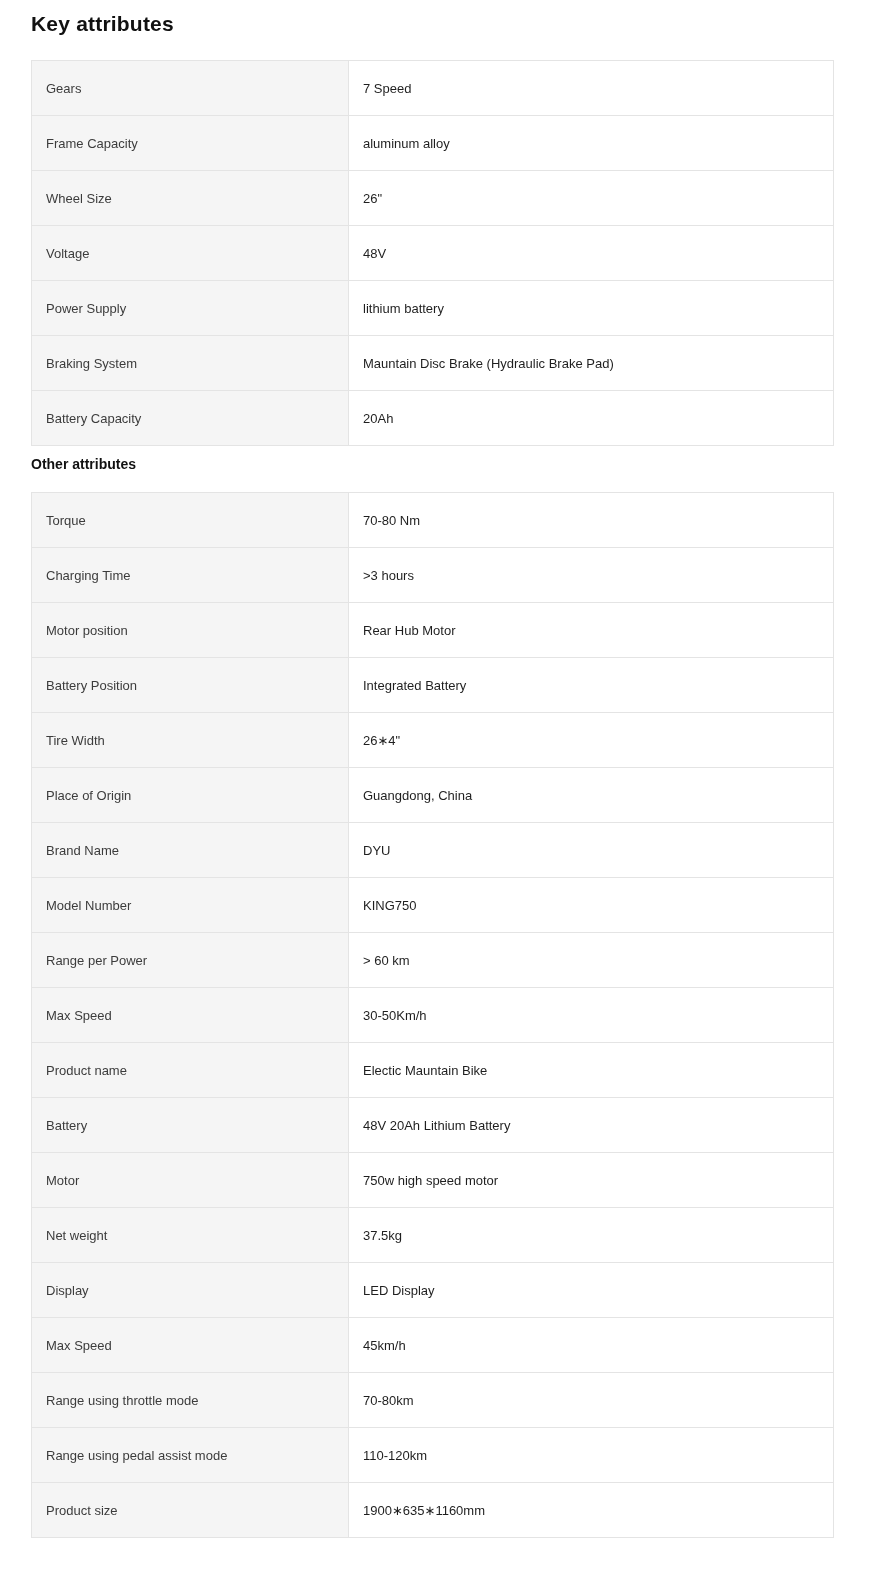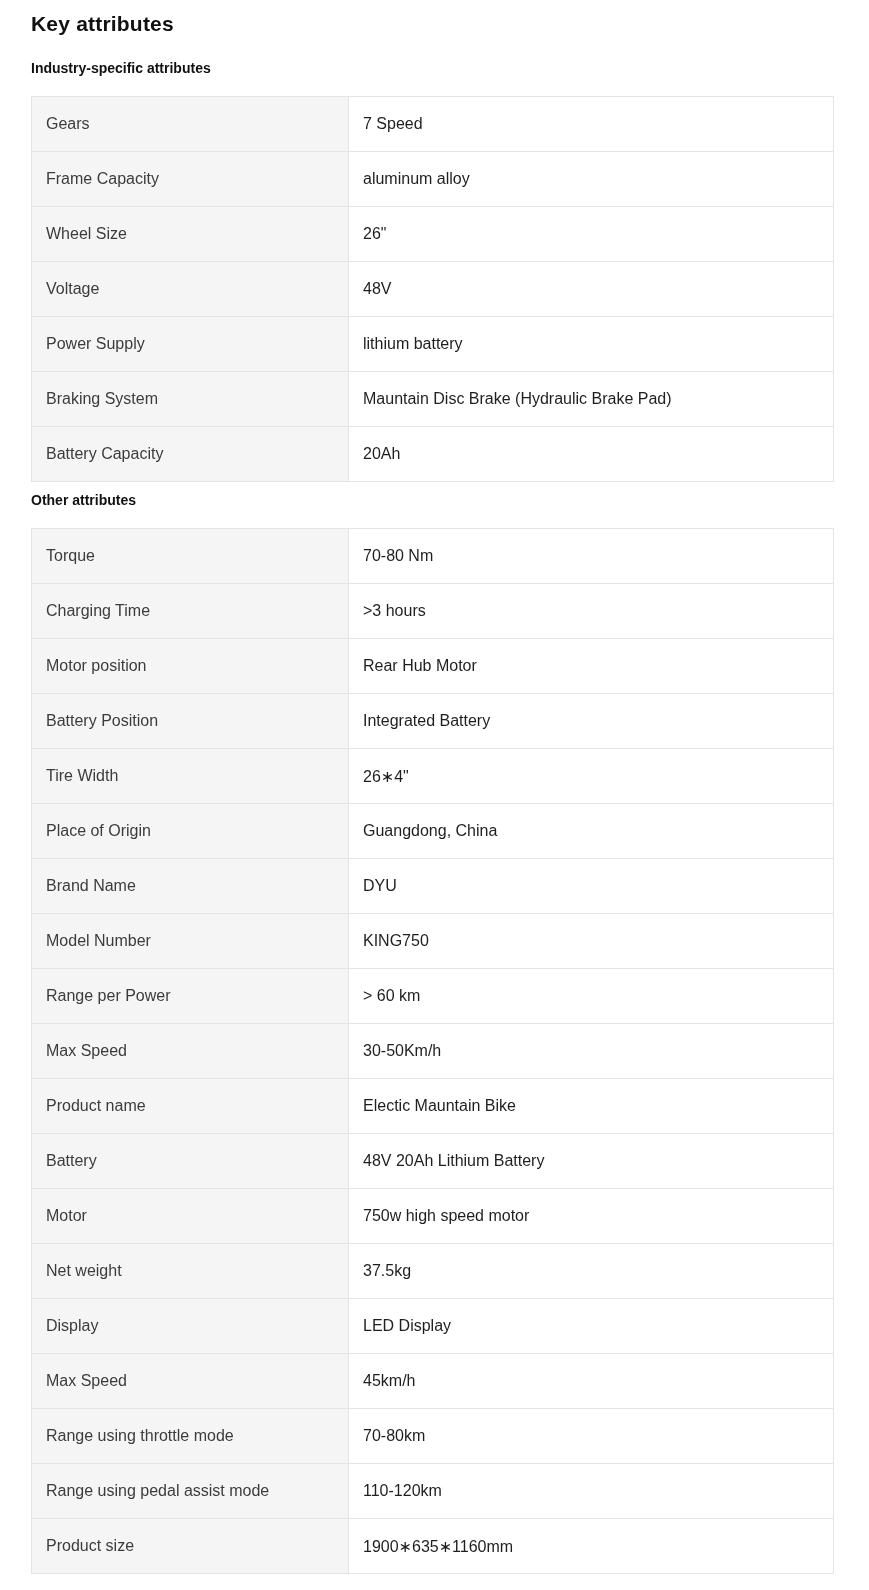--- a/index.html
+++ b/index.html
@@ -33,21 +33,21 @@
     font-size:14px;
     font-weight:700;
     color:var(--heading-color);
     margin:0 0 20px 0;
   }
   table.attr-table{
     width:100%;
     border-collapse:collapse;
     table-layout:fixed;
     border:1px solid var(--border-color);
-    font-size:16px;
+    font-size:13px;
   }
   table.attr-table td{
     height:46px;
     padding:4px 14px;
     border-bottom:1px solid var(--border-color);
     vertical-align:middle;
     overflow:hidden;
     white-space:nowrap;
   }
   table.attr-table tr:last-child td{border-bottom:none;}
@@ -63,21 +63,20 @@
     border-radius:8px;
   }
 </style>
 </head>
 <body>
 
 <div class="page">
   <h2 class="page-title">Key attributes</h2>
   <div id="sections">
       <section class="attr-section">
-        <h3 class="section-heading">Industry-specific attributes</h3>
         <table class="attr-table">
           <tbody>
             <tr>
               <td class="label-cell">Gears</td>
               <td class="value-cell">7 Speed</td>
             </tr>
             <tr>
               <td class="label-cell">Frame Capacity</td>
               <td class="value-cell">aluminum alloy</td>
             </tr>

